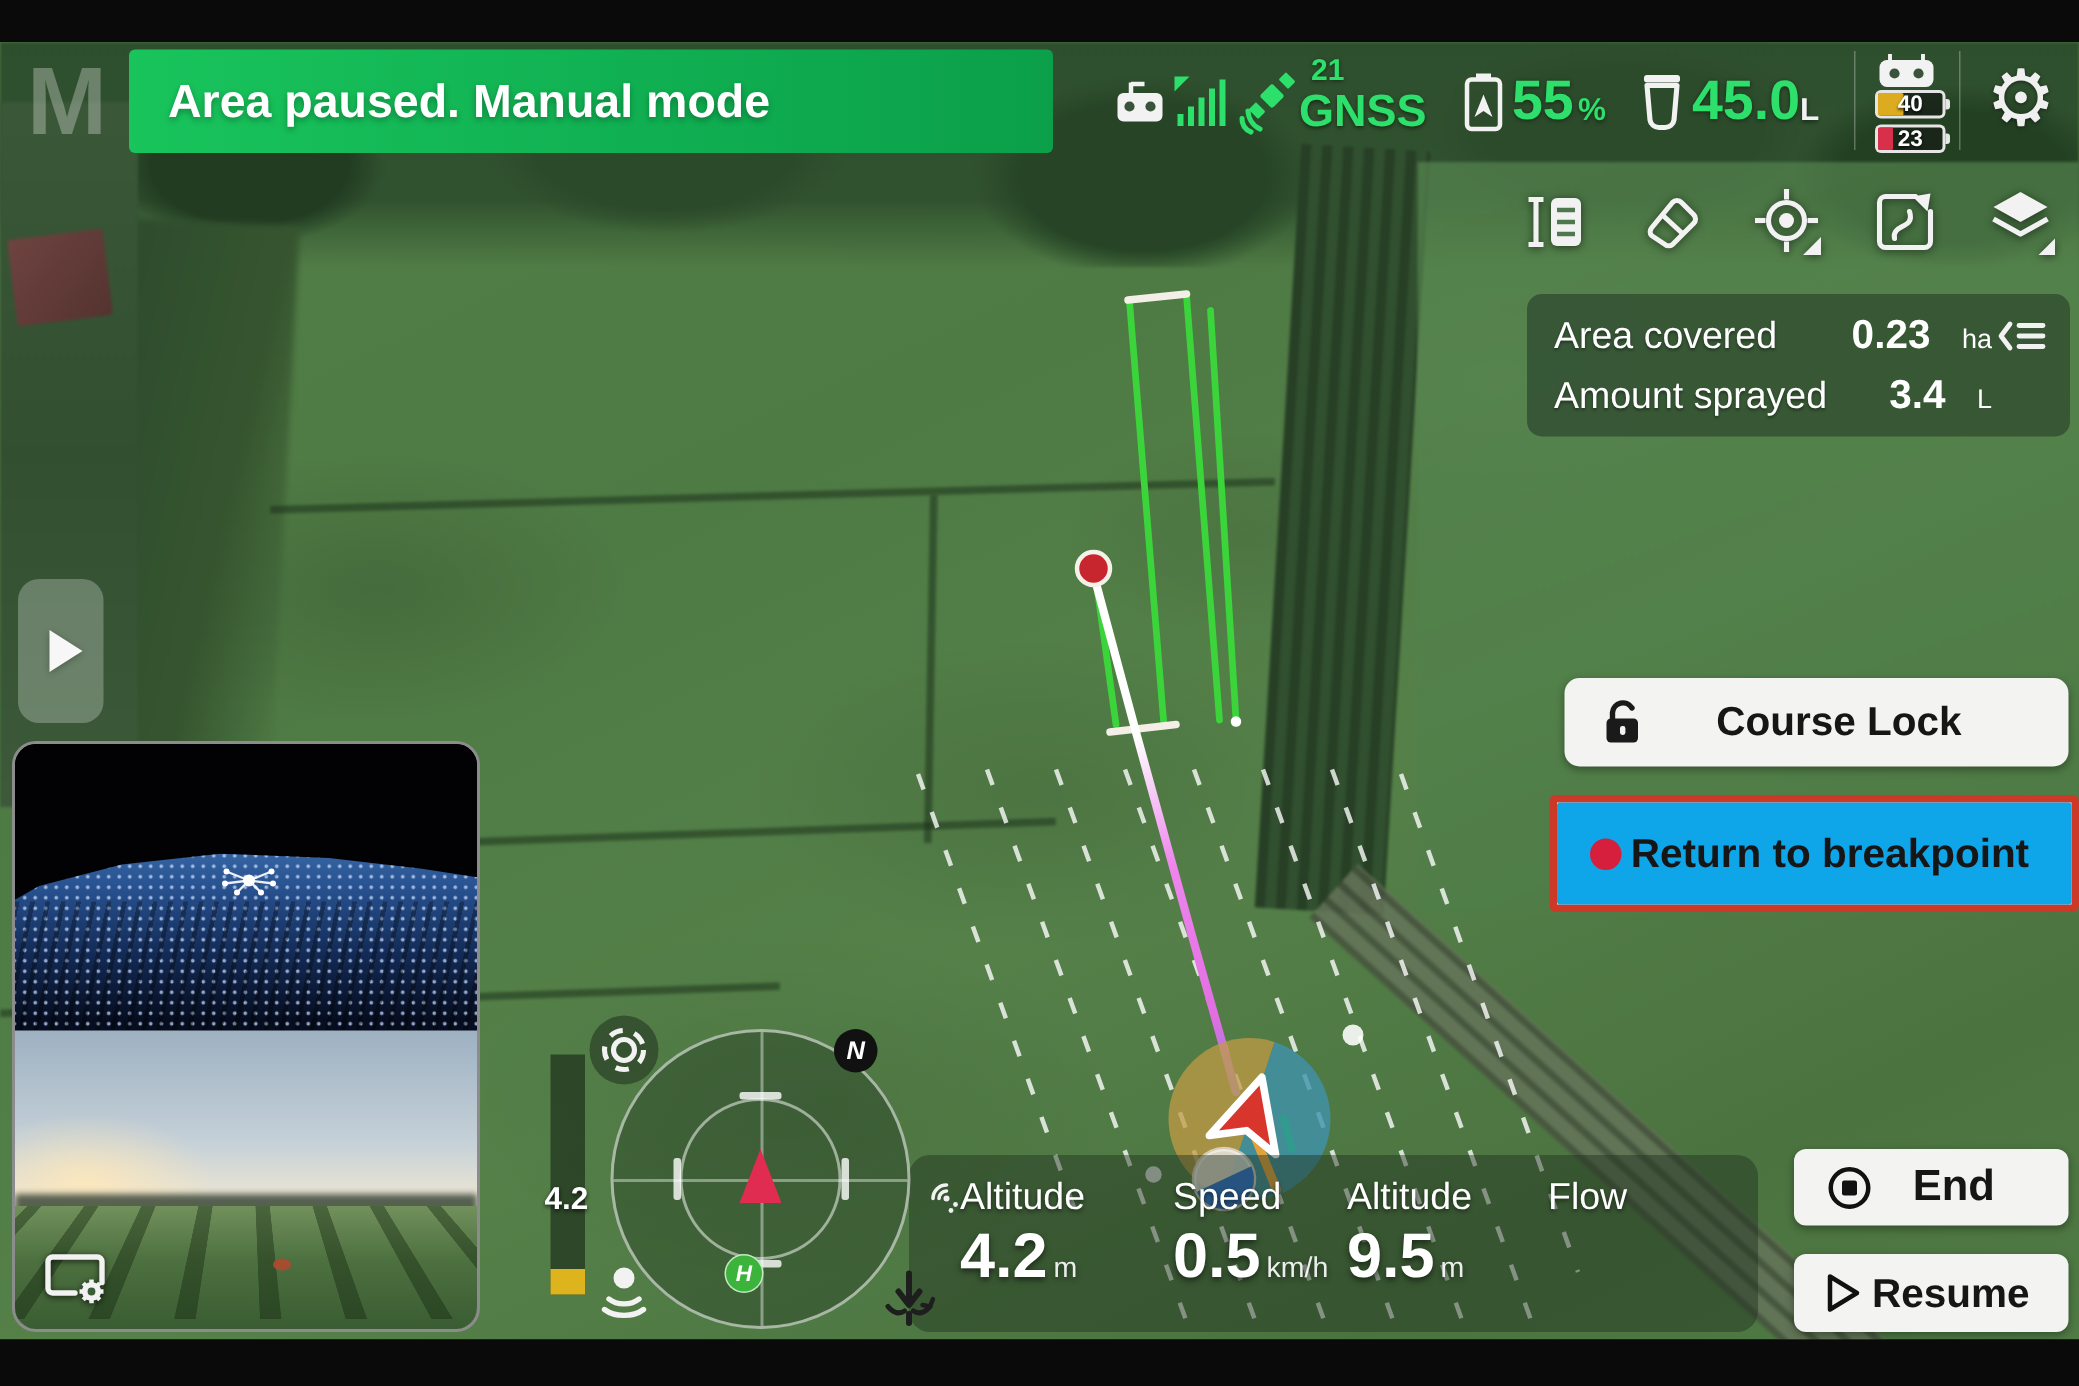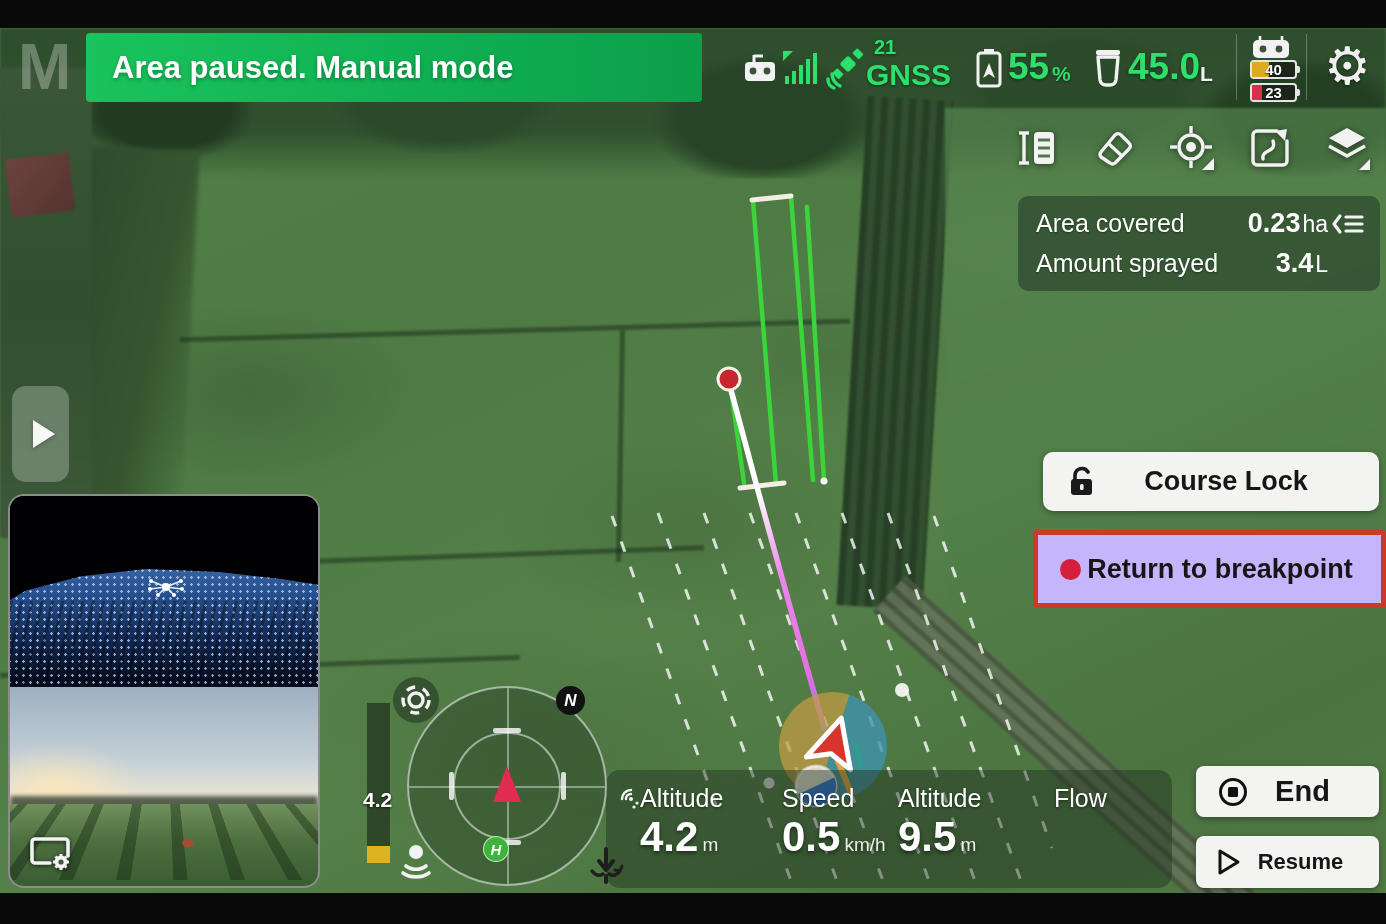--- a/index.html
+++ b/index.html
@@ -86,36 +86,36 @@
     display:flex; align-items:center; justify-content:center;
     filter:drop-shadow(0 1px 3px rgba(0,0,0,.55)); }
 
   
   .coverage { position:absolute; left:1018px; top:196px; width:362px; height:95px; z-index:10;
     background:rgba(34,56,38,.58); border-radius:10px; padding:8px 16px 8px 18px;
     display:flex; flex-direction:column; justify-content:space-around; color:#fff; }
   .cov-row { display:flex; align-items:baseline; }
   .cov-label { font-size:25px; flex:1; text-shadow:0 1px 2px rgba(0,0,0,.4); }
   .cov-val { font-size:27px; font-weight:bold; }
-  .cov-unit { font-size:23px; margin-left:2px; }
+  .cov-unit { font-size:18px; margin-left:21px; }
   .cov-icon { width:36px; display:flex; justify-content:flex-end; align-self:center; }
 
   
   .white-btn { position:absolute; background:#f3f3f1; border:none; border-radius:10px; z-index:10;
     display:flex; align-items:center; cursor:pointer; box-shadow:0 2px 6px rgba(0,0,0,.35);
     color:#161616; font-family:inherit; }
   .btn-label { flex:1; text-align:center; font-weight:bold; }
   .course-lock { left:1043px; top:452px; width:336px; height:59px; padding:0 24px; font-size:27px; }
   .return-frame { position:absolute; left:1033px; top:530px; width:353px; height:78px; z-index:10;
     border:5px solid #cc3a27; background:#f3f3f1; border-radius:4px; display:flex; }
-  .return-btn { flex:1; background:#c4b5fd; border:none; border-radius:2px; display:flex;
+  .return-btn { flex:1; background:#0ea5e9; border:none; border-radius:2px; display:flex;
     align-items:center; padding:0 22px; font-size:27px; cursor:pointer; color:#161616; font-family:inherit; }
   .red-dot { width:21px; height:21px; border-radius:50%; background:#d51f3c; }
   .end-btn { left:1196px; top:766px; width:183px; height:51px; padding:0 22px; font-size:29px; border-radius:8px; }
-  .resume-btn { left:1196px; top:836px; width:183px; height:52px; padding:0 20px; font-size:22px; border-radius:8px; }
+  .resume-btn { left:1196px; top:836px; width:183px; height:52px; padding:0 20px; font-size:27px; border-radius:8px; }
 
   
   .telemetry { position:absolute; left:606px; top:770px; width:566px; height:118px; z-index:9;
     background:rgba(30,48,32,.45); border-radius:14px; }
   .tel-col { position:absolute; top:14px; color:#fff; }
   .tel-label { font-size:25px; text-shadow:0 1px 3px rgba(0,0,0,.55); }
   .tel-value { font-size:42px; font-weight:bold; line-height:1.15; text-shadow:0 2px 4px rgba(0,0,0,.55); }
   .tel-unit { font-size:19px; font-weight:normal; opacity:.9; margin-left:4px; }
 
   
@@ -459,21 +459,21 @@
       <div class="tel-value"><span>4.2</span><span class="tel-unit">m</span></div>
     </div>
     <div class="tel-col" style="left:176px;">
       <div class="tel-label">Speed</div>
       <div class="tel-value"><span>0.5</span><span class="tel-unit">km/h</span></div>
     </div>
     <div class="tel-col" style="left:292px;">
       <div class="tel-label">Altitude</div>
       <div class="tel-value"><span>9.5</span><span class="tel-unit">m</span></div>
     </div>
-    <div class="tel-col" style="left:448px;">
+    <div class="tel-col" style="left:426px;">
       <div class="tel-label">Flow</div>
     </div>
   </div>
 
   <div class="compass">
     <div class="cross-v"></div>
     <div class="cross-h"></div>
     <div class="inner"></div>
     <div class="tick tick-n"></div>
     <div class="tick tick-s"></div>

